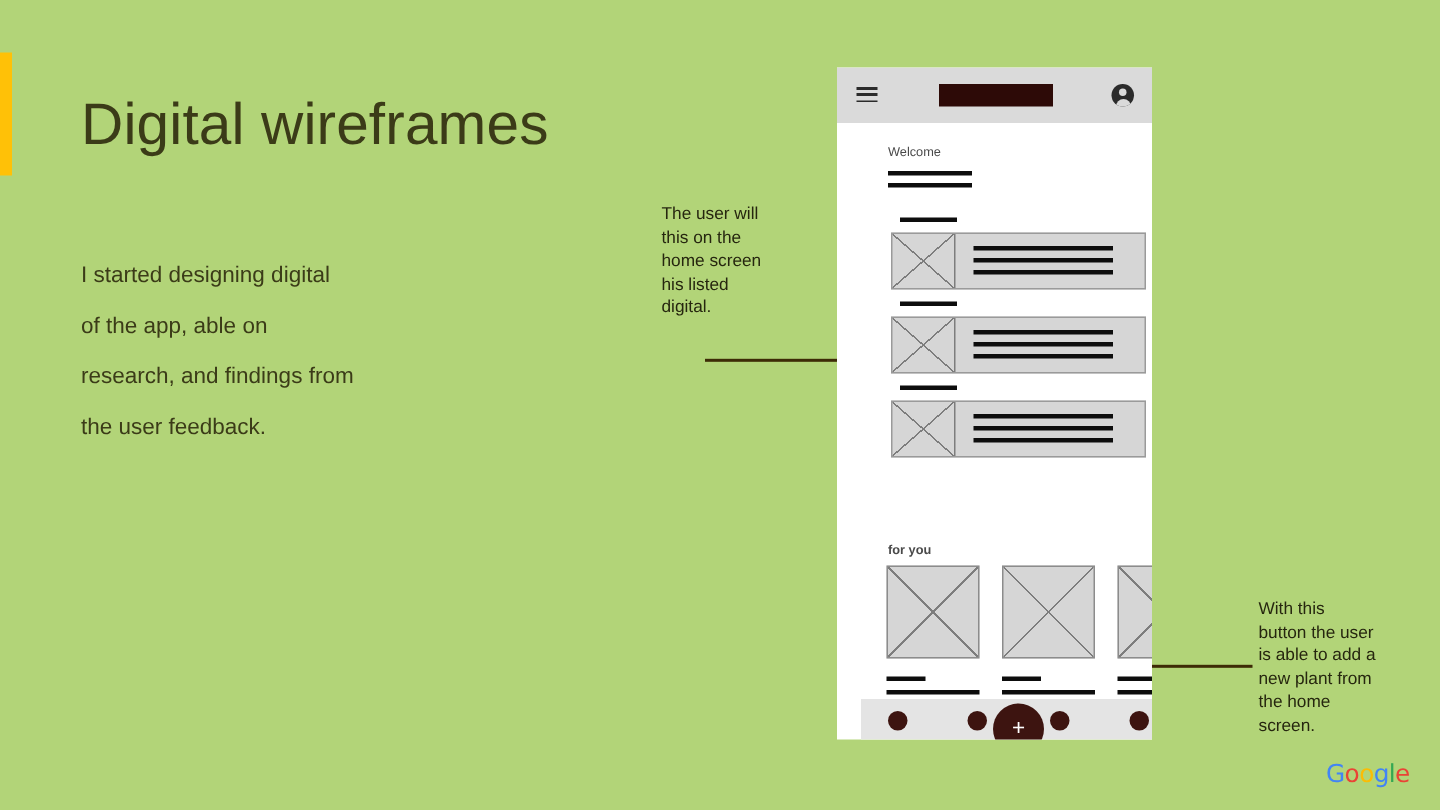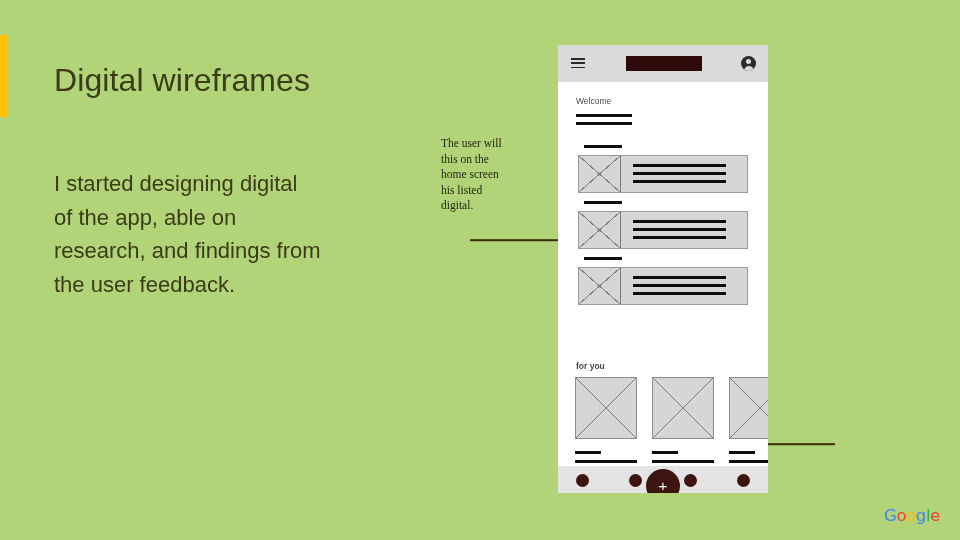--- a/index.html
+++ b/index.html
@@ -29,45 +29,44 @@
     width: 8px;
     height: 82px;
     background: #ffc107;
   }
 
   
   .page-title {
     position: absolute;
     left: 54px;
     top: 62px;
-    font-size: 32px;
+    font-size: 39px;
     color: #3b3b18;
     letter-spacing: 0.1px;
     white-space: nowrap;
   }
 
   
   .body-copy {
     position: absolute;
     left: 54px;
     top: 167px;
     width: 290px;
-    font-size: 22px;
+    font-size: 15px;
     line-height: 33.5px;
     color: #3b3b18;
   }
   .body-copy .ln { display: block; white-space: nowrap; }
 
   
   .annotation {
     position: absolute;
     font-size: 11.5px;
     line-height: 15.5px;
     color: #26260f;
-    font-family: Liberation Serif, serif;
   }
   .annotation .ln { display: block; white-space: nowrap; }
   .anno-left  { left: 441px; top: 136px; }
   .anno-right { left: 839px; top: 399px; }
 
   
   .arrow { position: absolute; }
   .arrow .shaft {
     position: absolute;
     height: 1.6px;
@@ -153,21 +152,21 @@
     content: "";
     position: absolute;
     left: 2.6px; top: 9.6px;
     width: 10px; height: 7px;
     border-radius: 5px 5px 0 0;
     background: #dadada;
   }
 
   .phone-body {
     position: absolute;
-    left: 0; top: 37px;
+    left: 16px; top: 37px;
     width: 237px; height: 411px;
     background: #ffffff;
   }
 
   .welcome-label {
     position: absolute;
     left: 18px; top: 14px;
     font-size: 8.5px;
     color: #4a4a4a;
   }
@@ -330,20 +329,28 @@
     <span class="ln">home screen</span>
     <span class="ln">his listed</span>
     <span class="ln">digital.</span>
   </div>
 
   <div class="arrow arrow-right-dir">
     <div class="shaft"></div>
     <div class="head"></div>
   </div>
 
+  <div class="annotation anno-right">
+    <span class="ln">With this</span>
+    <span class="ln">button the user</span>
+    <span class="ln">is able to add a</span>
+    <span class="ln">new plant from</span>
+    <span class="ln">the home</span>
+    <span class="ln">screen.</span>
+  </div>
 
   <div class="arrow arrow-left-dir">
     <div class="shaft"></div>
     <div class="head"></div>
   </div>
 
   <div class="phone">
 
     <div class="phone-topbar">
       <div class="hamburger-icon">

